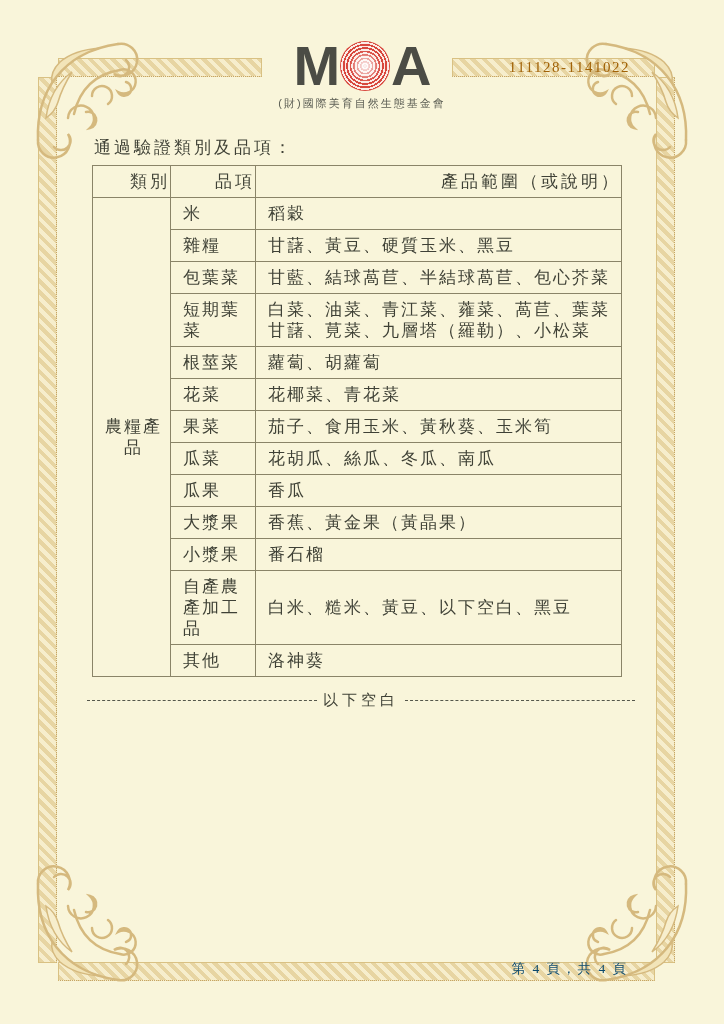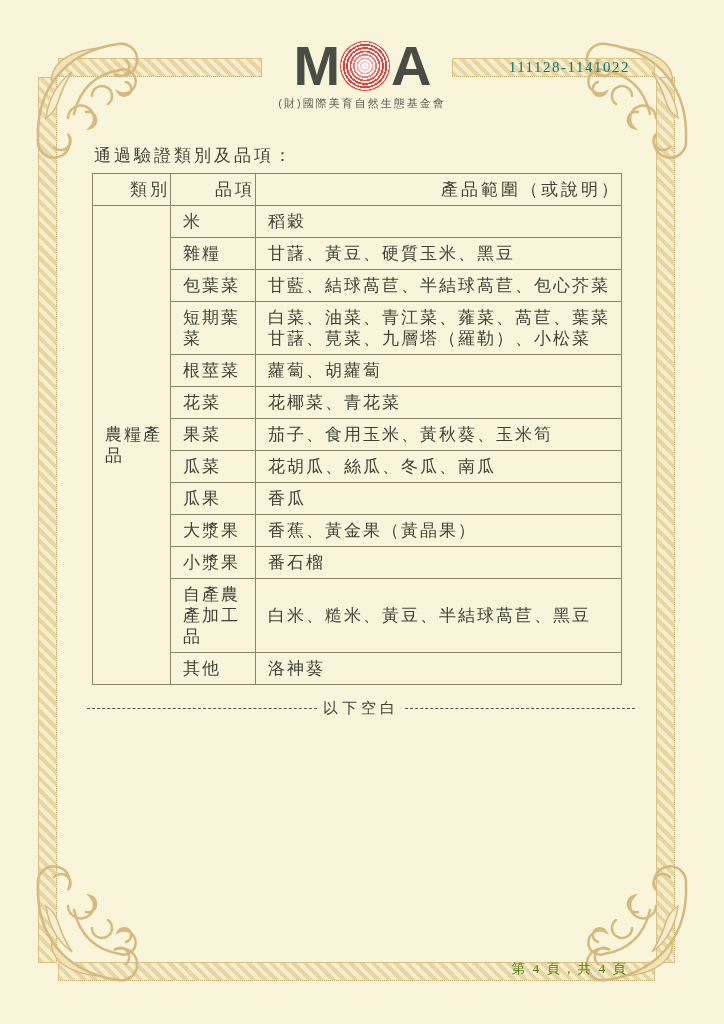--- a/index.html
+++ b/index.html
@@ -48,45 +48,45 @@
     font-family:"Liberation Sans","DejaVu Sans",sans-serif;
     font-size:11px;letter-spacing:2px;color:#5c5e54;
   }
   .org-address{
     margin-top:3px;
     font-family:"Liberation Sans","DejaVu Sans",sans-serif;
     font-size:13px;letter-spacing:1px;color:#7a7c70;
   }
   .cert-number{
     position:absolute;top:59px;right:94px;
-    font-size:15px;letter-spacing:1.5px;color:#0f766e;
-  }
-  
-  .content{position:absolute;left:92px;top:144px;width:568px;}
+    font-size:15px;letter-spacing:1.5px;color:#a16207;
+  }
+  
+  .content{position:absolute;left:92px;top:136px;width:568px;}
   .section-title{font-size:17px;letter-spacing:3px;margin:0 0 6px 2px;}
   table.cert{border-collapse:collapse;width:530px;table-layout:fixed;}
   table.cert th,table.cert td{border:1px solid #8a8468;}
   table.cert th{
     font-weight:normal;font-size:17px;letter-spacing:3px;text-align:right;padding:4px 0;
   }
   table.cert td{font-size:17px;line-height:21px;padding:5px 8px 5px 12px;letter-spacing:2px;}
-  td.cat-cell{letter-spacing:2px;padding:0 4px;}
+  td.cat-cell{text-align:center;letter-spacing:2px;padding:0 4px;}
   td.item-cell{padding-left:12px;}
   td.scope-cell{padding-left:14px;}
   
   .blank-note{
     display:flex;align-items:center;
     margin:14px 0 0 -5px;width:548px;
   }
   .blank-note .dash{flex:1;border-top:1.6px dashed #55574b;height:0;}
   .blank-note .label{font-size:15px;letter-spacing:4px;padding:0 6px;white-space:nowrap;}
   
   .page-indicator{
     position:absolute;top:960px;right:96px;
-    font-size:13.5px;letter-spacing:2px;color:#4d7c0f;
+    font-size:13.5px;letter-spacing:2px;color:#0c4a6e;
   }
 </style>
 </head>
 <body>
 
 <div class="band h band-top-left"></div>
 <div class="band h band-top-right"></div>
 <div class="band h band-bottom"></div>
 <div class="band v band-left"></div>
 <div class="band v band-right"></div>
@@ -209,21 +209,21 @@
         <tr>
           <td class="item-cell">大漿果</td>
           <td class="scope-cell">香蕉、黃金果（黃晶果）</td>
         </tr>
         <tr>
           <td class="item-cell">小漿果</td>
           <td class="scope-cell">番石榴</td>
         </tr>
         <tr>
           <td class="item-cell">自產農產加工品</td>
-          <td class="scope-cell">白米、糙米、黃豆、半結球萵苣、黑豆</td>
+          <td class="scope-cell">白米、糙米、黃豆、以下空白、黑豆</td>
         </tr>
         <tr>
           <td class="item-cell">其他</td>
           <td class="scope-cell">洛神葵</td>
         </tr>
       </tbody>
   </table>
 
   <div class="blank-note">
     <span class="dash"></span>

